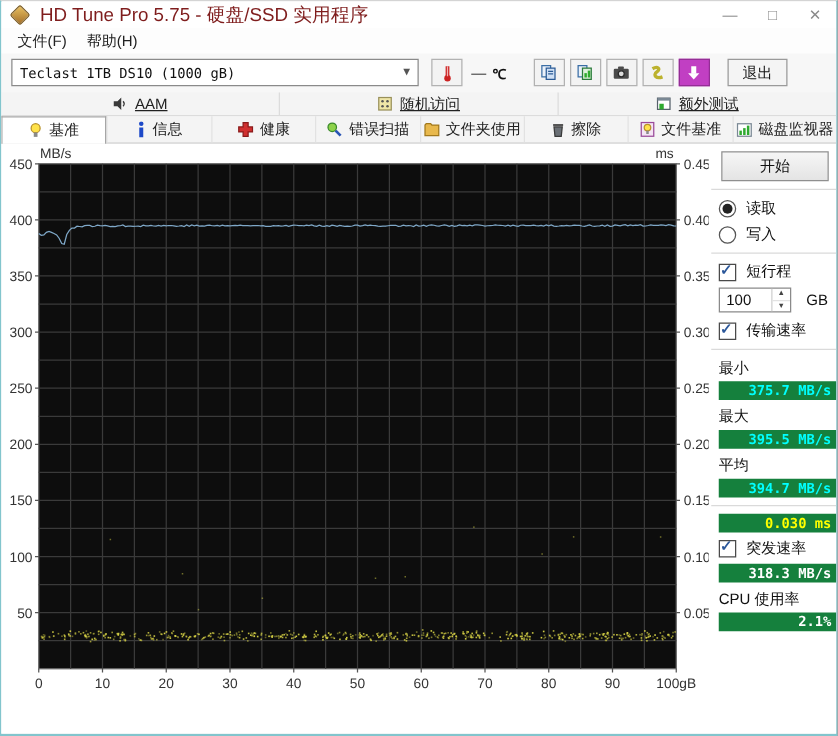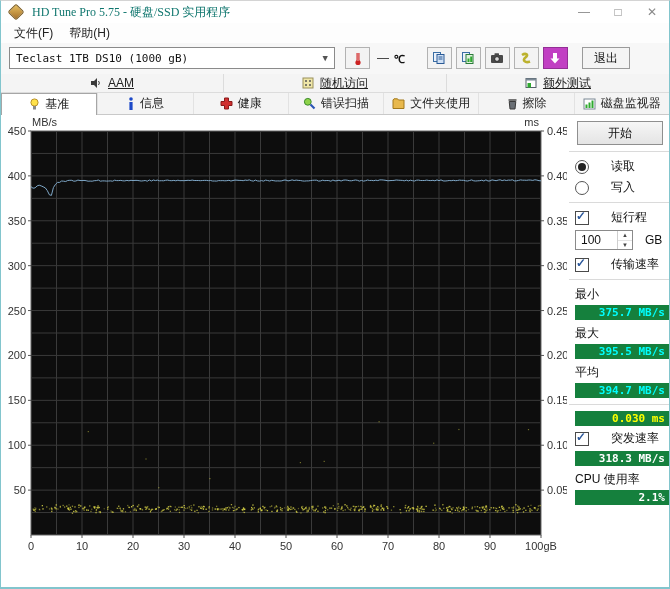--- a/index.html
+++ b/index.html
@@ -3,21 +3,21 @@
 <meta charset="utf-8">
 <style>
   html,body{margin:0;padding:0;}
   body{width:670px;height:589px;font-family:"Liberation Sans",sans-serif;-webkit-font-smoothing:antialiased;}
   .window{width:670px;height:589px;box-sizing:border-box;background:#f7f7f7;
     border-left:1px solid #82c5cd;border-right:1px solid #82c5cd;border-bottom:2px solid #82c5cd;border-top:1px solid #d4d4d4;
     display:flex;flex-direction:column;overflow:hidden;}
   
   .titlebar{height:22px;background:#ffffff;display:flex;align-items:center;padding-left:9px;flex:0 0 auto;}
   .app-icon{width:10px;height:10px;background:linear-gradient(135deg,#e8c060,#a5702a);transform:rotate(45deg);border:1px solid #7a5a20;border-radius:2px;}
-  .title-text{font-size:12px;color:#0f766e;margin-left:10px;font-family:Liberation Serif, serif;}
+  .title-text{font-size:15px;color:#7f1d1d;margin-left:10px;}
   .win-controls{margin-left:auto;display:flex;height:100%;}
   .win-btn{width:34px;display:flex;align-items:center;justify-content:center;color:#8a8a8a;font-size:12px;cursor:default;}
   
   .menubar{height:20px;background:#fdfdfd;display:flex;align-items:center;padding-left:5px;flex:0 0 auto;}
   .menu-item{font-size:12px;color:#222;padding:2px 8px;}
   
   .toolbar{height:28px;display:flex;align-items:center;padding:1px 0 2px 8px;background:#f7f7f7;flex:0 0 auto;}
   .combo{width:312px;height:20px;border:1px solid #8a8a8a;background:#fff;display:flex;align-items:center;padding:0 6px;font:11px "DejaVu Sans Mono",monospace;color:#111;}
   .combo-chev{margin-left:auto;color:#555;font-size:9px;}
   .tool-btn{width:25px;height:22px;border:1px solid #b2b2b2;background:#f3f3f3;display:flex;align-items:center;justify-content:center;margin-left:4px;box-sizing:border-box;}
@@ -35,21 +35,21 @@
   .tab:first-child{border-left:none;}
   .tab.active{background:#ffffff;border:1px solid #a6a6a6;border-bottom:none;margin-bottom:-1px;z-index:2;}
   .ticon{flex:0 0 auto;display:block;}
   
   .main{flex:1;background:#ffffff;display:flex;overflow:hidden;}
   .chart-area{width:566px;flex:0 0 auto;}
   
   .panel{flex:1;padding:4px 6px 0 2px;font-size:12px;color:#111;}
   .start-btn{width:86px;height:24px;margin:2px 0 6px 8px;border:1px solid #8f8f8f;background:linear-gradient(#f6f6f6,#e4e4e4);font-size:12px;display:flex;align-items:center;justify-content:center;box-sizing:border-box;}
   .sep{border:none;border-top:1px solid #dadada;margin:6px 0 6px 0;}
-  .radio-row,.check-row{display:flex;align-items:center;gap:22px;margin:4px 0 4px 6px;}
+  .radio-row,.check-row{display:flex;align-items:center;gap:8px;margin:4px 0 4px 6px;}
   .radio{width:12px;height:12px;border:1px solid #555;border-radius:50%;background:#fff;position:relative;flex:0 0 auto;}
   .radio.sel::after{content:'';position:absolute;left:2px;top:2px;right:2px;bottom:2px;border-radius:50%;background:#222;}
   .checkbox{width:12px;height:12px;border:1px solid #4a4a4a;background:#fff;position:relative;flex:0 0 auto;}
   .checkbox.checked::after{content:'\2713';position:absolute;left:0px;top:-3px;font-size:12px;font-weight:bold;color:#2b579a;}
   .spin-row{display:flex;align-items:center;margin:4px 0 6px 6px;}
   .spinbox{width:58px;height:20px;border:1px solid #8a8a8a;background:#fff;display:flex;box-sizing:border-box;}
   .spin-val{flex:1;padding:2px 0 0 5px;font-size:12px;}
   .spin-btns{width:14px;border-left:1px solid #cfcfcf;display:flex;flex-direction:column;}
   .spin-up,.spin-dn{flex:1;display:flex;align-items:center;justify-content:center;font-size:6px;color:#444;line-height:1;}
   .spin-up{border-bottom:1px solid #e2e2e2;}
@@ -196,20 +196,28 @@
         <path d="M1,3 L1,10.5 L12,10.5 L12,2 L6.5,2 L5.5,0.8 L2,0.8 L1,2 Z" fill="#e8b84c" stroke="#a2791c"></path>
       </svg>
       <span>文件夹使用</span>
     </div>
     <div class="tab">
       <svg class="ticon" width="11" height="13" viewBox="0 0 11 13">
         <rect x="1.5" y="2.2" width="8" height="1.6" fill="#555"></rect>
         <polygon points="2.2,4.5 8.8,4.5 8,12 3,12" fill="#6a6f75" stroke="#3a3a3a"></polygon>
       </svg>
       <span>擦除</span>
+    </div>
+    <div class="tab">
+      <svg class="ticon" width="12" height="13" viewBox="0 0 12 13">
+        <rect x="1" y="1" width="10" height="11" fill="#f4e4f4" stroke="#9a4a9a"></rect>
+        <circle cx="6" cy="5" r="2.6" fill="#ffe24a" stroke="#b8912a"></circle>
+        <rect x="5" y="7.6" width="2" height="2.6" fill="#8a8a8a"></rect>
+      </svg>
+      <span>文件基准</span>
     </div>
     <div class="tab">
       <svg class="ticon" width="13" height="12" viewBox="0 0 13 12">
         <rect x="1" y="1" width="11" height="10" fill="#ffffff" stroke="#7a8894"></rect>
         <rect x="2.5" y="6.5" width="2" height="3.5" fill="#2faa2f"></rect>
         <rect x="5.5" y="4.5" width="2" height="5.5" fill="#2faa2f"></rect>
         <rect x="8.5" y="2.5" width="2" height="7.5" fill="#2faa2f"></rect>
       </svg>
       <span>磁盘监视器</span>
     </div>

